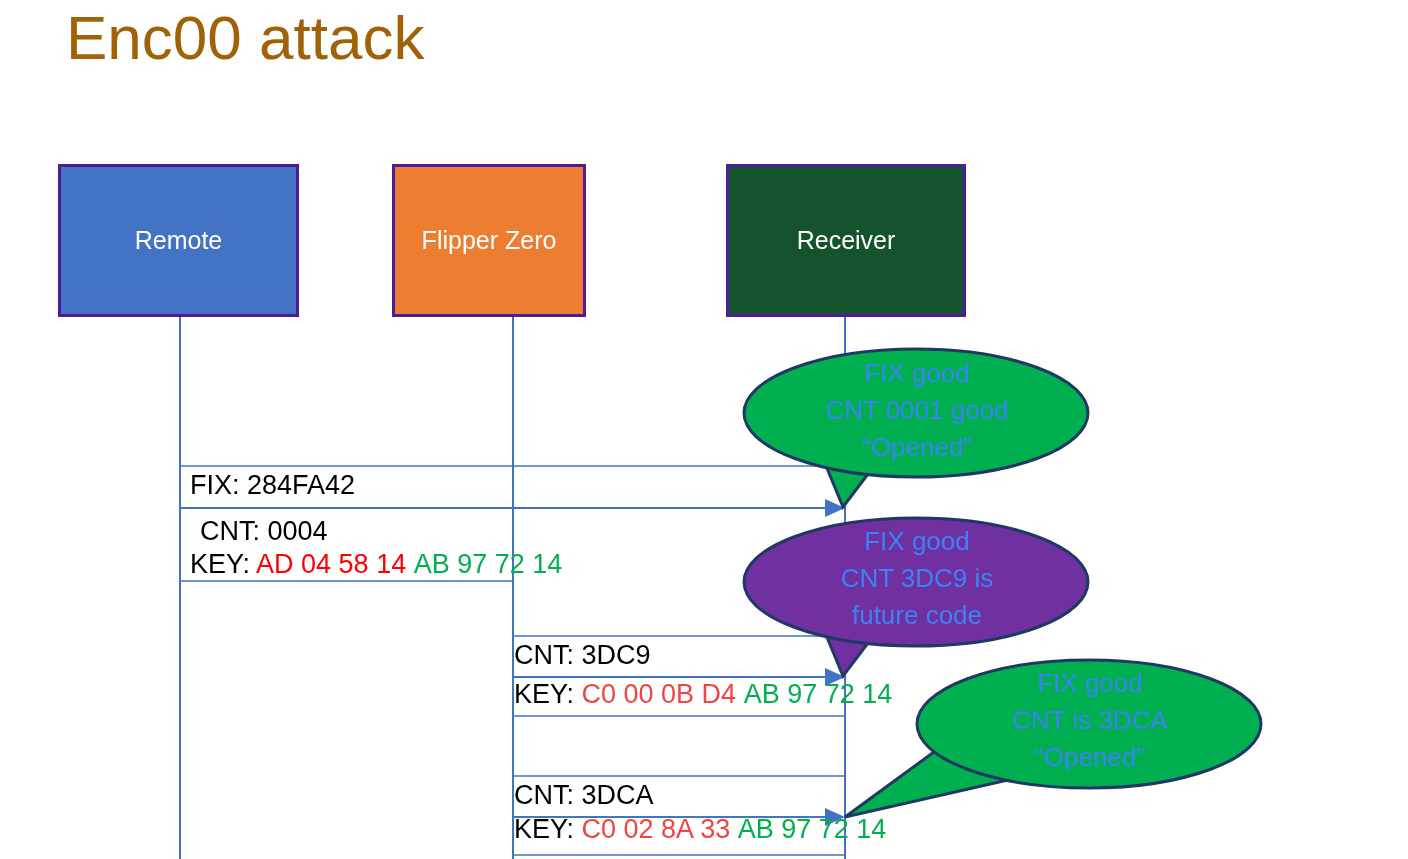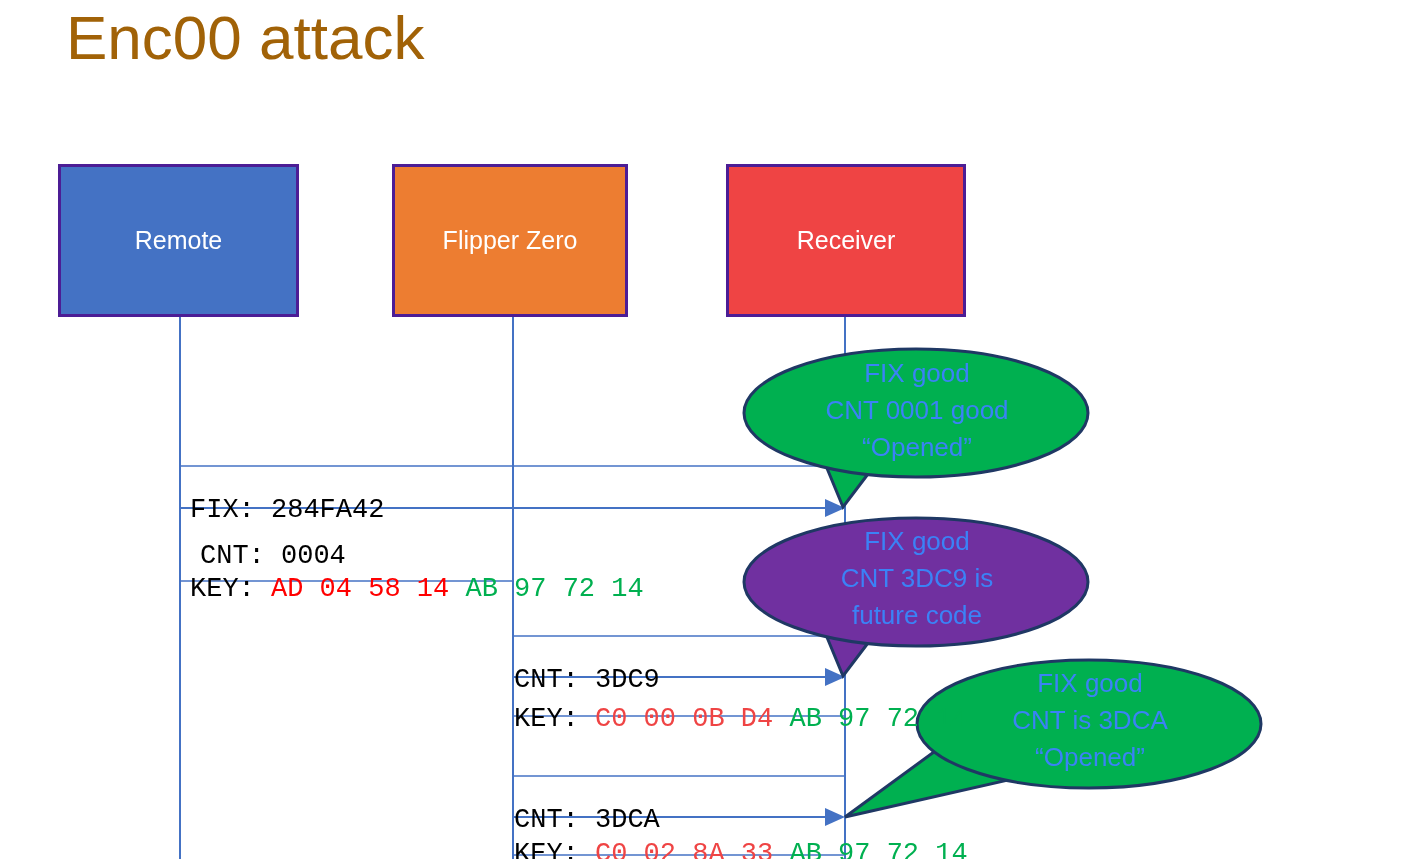--- a/index.html
+++ b/index.html
@@ -48,32 +48,31 @@
     justify-content: center;
   }
   .actor-label {
     color: #ffffff;
     font-size: 25px;
     font-family: "Liberation Sans", sans-serif;
     line-height: 1.1;
     text-align: center;
   }
   #actor-remote  { left: 58px;  top: 164px; width: 241px; height: 153px; background: #4472C4; }
-  #actor-flipper { left: 392px; top: 164px; width: 236px; height: 153px; background: #ED7D31; }
-  #actor-receiver{ left: 726px; top: 164px; width: 240px; height: 153px; background: #ef4444; }
+  #actor-flipper { left: 392px; top: 164px; width: 194px; height: 153px; background: #ED7D31; }
+  #actor-receiver{ left: 726px; top: 164px; width: 240px; height: 153px; background: #14532d; }
 
   
   .msg-text {
     position: absolute;
     font-size: 27px;
-    font-family: Liberation Mono, monospace;
+    font-family: Liberation Sans, sans-serif;
     color: #000000;
     white-space: nowrap;
     line-height: 1.05;
-    margin-top: 25px;
   }
   .hex-red   { color: #FF0000; }
   .hex-green { color: #00B050; }
   .hex-black { color: #ef4444; }
 
   #msg1-fix { left: 190px; top: 471px; }
   #msg1-cnt { left: 200px; top: 517px; }
   #msg1-key { left: 190px; top: 550px; }
 
   #msg2-cnt { left: 514px; top: 641px; }

